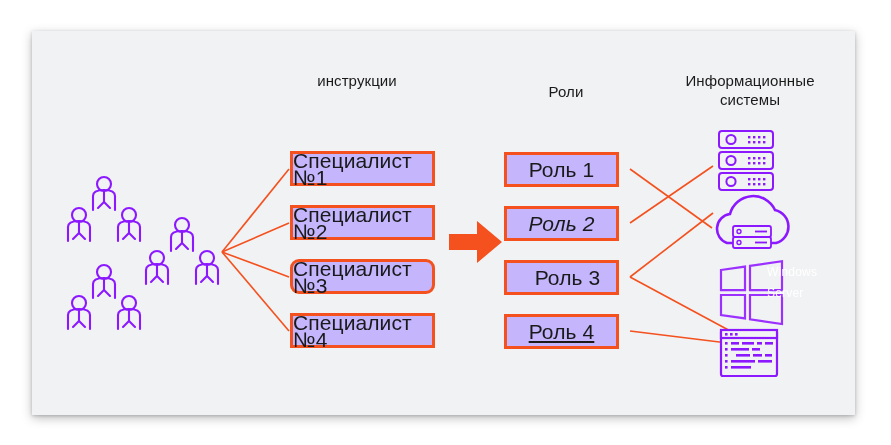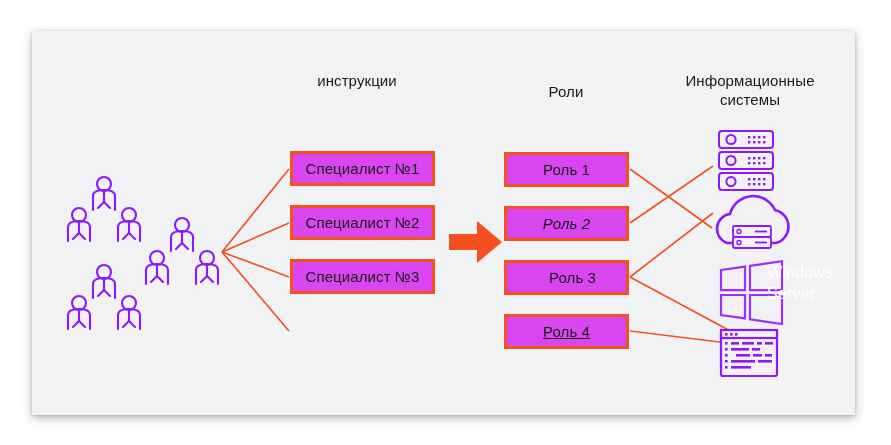--- a/index.html
+++ b/index.html
@@ -21,34 +21,34 @@
   .col-title{
     position:absolute;text-align:center;color:#1a1a1a;
     font-size:15px;line-height:19px;font-weight:400;letter-spacing:0.1px;
   }
   #title-employees{left:58px;top:71px;width:140px;}
   #title-jobdesc{left:277px;top:71px;width:160px;}
   #title-roles{left:505px;top:82px;width:122px;}
   #title-systems{left:660px;top:71px;width:180px;}
 
   .obox{
-    position:absolute;background:#d946ef;border:3px solid #f4511e;
+    position:absolute;background:#c4b5fd;border:3px solid #f4511e;
     display:flex;align-items:center;justify-content:center;
-    color:#1a1a1a;font-size:15px;line-height:17px;letter-spacing:0.1px;
+    color:#1a1a1a;font-size:21px;line-height:17px;letter-spacing:0.1px;
     box-sizing:border-box;
   }
   .spec-box{left:290px;width:145px;height:35px;}
-  .role-box{left:504px;width:125px;height:35px;}
-
-  #spec-1{top:151px;} #spec-2{top:205px;align-items:center;} #spec-3{top:259px;} #spec-4{top:313px;}
+  .role-box{left:504px;width:115px;height:35px;}
+
+  #spec-1{top:151px;} #spec-2{top:205px;align-items:center;} #spec-3{top:259px;border-radius:9px;} #spec-4{top:313px;}
   #role-1{top:152px;} #role-2{top:206px;font-style:italic;} #role-3{top:260px;padding-left:12px;} #role-4{top:314px;text-decoration:underline;}
 
   .wsv-label{
     position:absolute;left:767px;top:262px;width:100px;
-    color:#ffffff;font-size:16px;line-height:21px;letter-spacing:0.2px;
+    color:#ffffff;font-size:12px;line-height:21px;letter-spacing:0.2px;
     text-align:left;
   }
 </style>
 </head>
 <body>
 
 <div id="stage">
 
   <div class="card"></div>
 
@@ -230,20 +230,23 @@
 
   <div class="obox spec-box" id="spec-1">
     <span>Специалист №1</span>
   </div>
   <div class="obox spec-box" id="spec-2">
     <span>Специалист №2</span>
   </div>
   <div class="obox spec-box" id="spec-3">
     <span>Специалист №3</span>
   </div>
+  <div class="obox spec-box" id="spec-4">
+    <span>Специалист №4</span>
+  </div>
 
   <div class="obox role-box" id="role-1">
     <span>Роль 1</span>
   </div>
   <div class="obox role-box" id="role-2">
     <span>Роль 2</span>
   </div>
   <div class="obox role-box" id="role-3">
     <span>Роль 3</span>
   </div>

